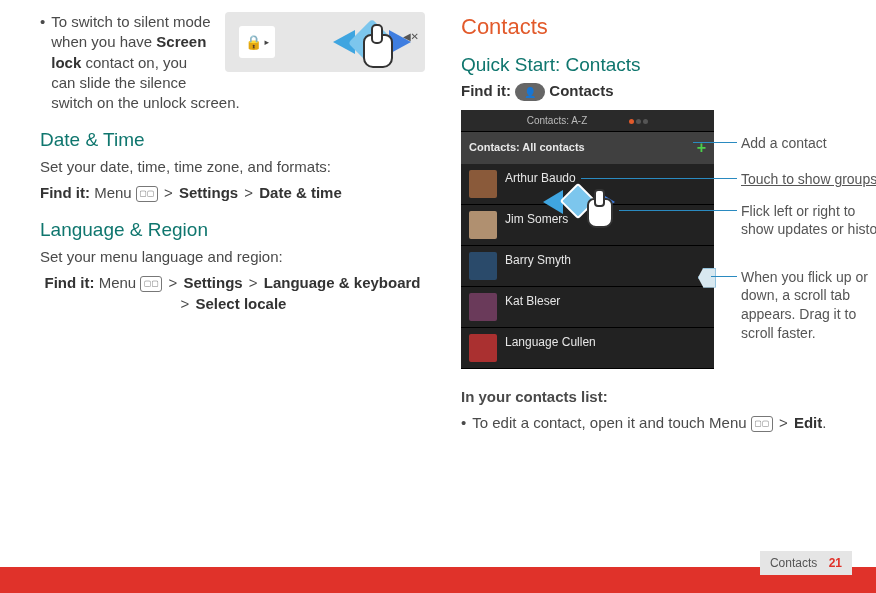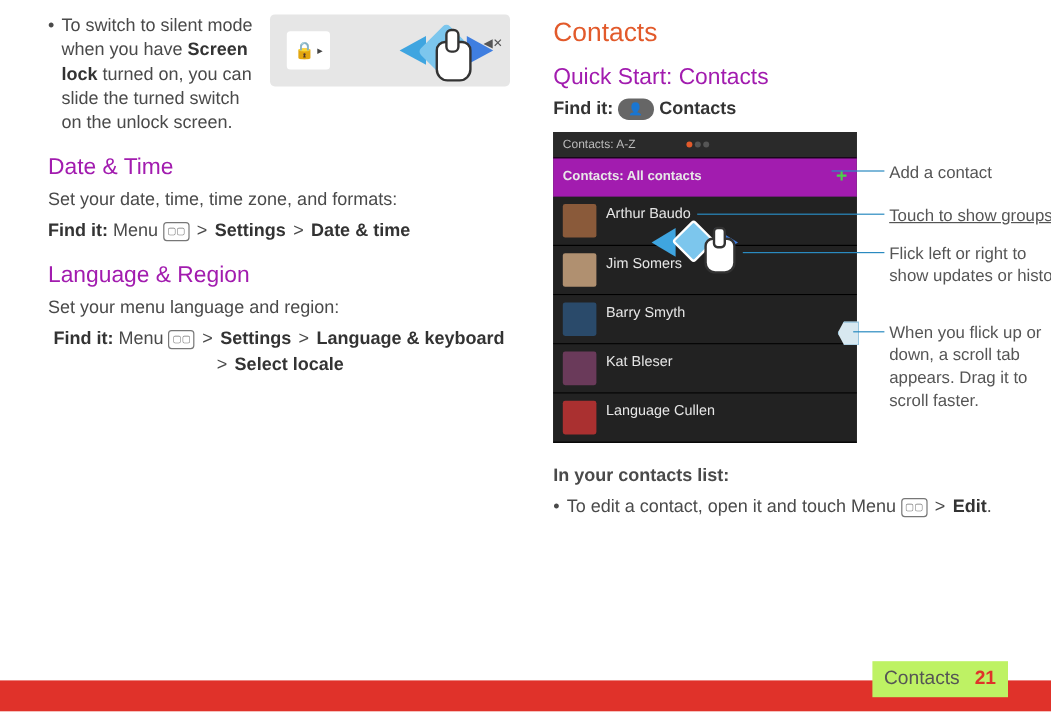--- a/index.html
+++ b/index.html
@@ -17,21 +17,21 @@
     padding: 12px 30px 20px 40px;
     gap: 36px;
   }
   .col { flex: 1; }
   .bullet { display:flex; gap:6px; margin-bottom:8px;}
   .bullet .dot { flex:0 0 auto; }
   .bold { font-weight: bold; color:#333; }
   h2.section {
     font-weight: 400;
     font-size: 19px;
-    color: #a21caf;
+    color: #0f766e;
     margin: 14px 0 4px 0;
   }
   h1.chapter {
     font-weight: 400;
     font-size: 22px;
     color: #e25a2b;
     margin-bottom: 10px;
   }
   .slider-illus {
     float: right;
@@ -79,28 +79,28 @@
   }
   
   .phone {
     width: 253px;
     background:#1b1b1b;
     font-size:11px;
     color:#ccc;
     margin-top:6px;
   }
   .phone .statusbar{
-    display:flex; justify-content:flex-start; padding:4px 8px;
+    display:flex; justify-content:center; padding:4px 8px;
     background:#2a2a2a; font-size:10px; color:#bbb;gap:40px;
   }
   .phone .dots span{ display:inline-block; width:5px;height:5px;border-radius:50%; background:#555; margin-left:2px;}
   .phone .dots span.on{ background:#e25a2b;}
   .phone .header{
     display:flex; justify-content:space-between; align-items:center;
-    background:#a21caf; padding:5px 8px; color:#e8e8e8; font-weight:bold;
+    background:#404040; padding:5px 8px; color:#e8e8e8; font-weight:bold;
     border-top:1px solid #000;
     gap:29px;
   }
   .phone .header .plus{
     color:#4bd04b; font-size:16px; font-weight:bold;
   }
   .phone .row{
     display:flex; align-items:flex-start; gap:8px;
     padding:6px 8px; border-bottom:1px solid #000; background:#222;
   }
@@ -149,22 +149,22 @@
   .callout .line{
     position:absolute; height:1px; background:#2a8ac0;
   }
   .right-wrap{ position:relative; }
   
   .footer{
     position:absolute; bottom:0; left:0; right:0; height:26px;
     background:#e0322a;
   }
   .footer .inner{
-    position:absolute; right:36px; top:-16px;
-    background:#bef264; padding:4px 10px; font-size:16px; color:#555;
+    position:absolute; right:24px; top:-16px;
+    background:#e5e5e5; padding:4px 10px; font-size:12px; color:#555;
   }
   .footer .inner .pn{ font-weight:bold; color:#e0322a; margin-left:8px;}
   .gt{ margin:0 2px;}
 </style>
 </head>
 <body>
 
 <div class="page">
 
   <div class="col">
@@ -175,21 +175,21 @@
           <div class="lockbox">
             <span>🔒</span>
               <span style="font-size:9px;margin-left:2px;">▸</span>
           </div>
           <div class="arrow-l"></div>
           <div class="diamond"></div>
           <div class="arrow-r"></div>
           <div class="hand"></div>
           <div style="position:absolute;right:6px;top:18px;font-size:10px;color:#555;">◀✕</div>
         </div>
-        <span>To switch to silent mode when you have </span><span class="bold">Screen lock</span><span> turned on, you can slide the turned switch on the unlock screen.</span>
+        <span>To switch to silent mode when you have </span><span class="bold">Screen lock</span><span> contact on, you can slide the silence switch on the unlock screen.</span>
       </div>
     </div>
 
     <h2 class="section">Date &amp; Time</h2>
     <p>Set your date, time, time zone, and formats:</p>
     <p style="margin-top:6px;">
       <span class="bold">Find it:</span>
       <span>Menu</span>
       <span class="menu-icon">▢▢</span>
       <span class="gt">&gt;</span>

